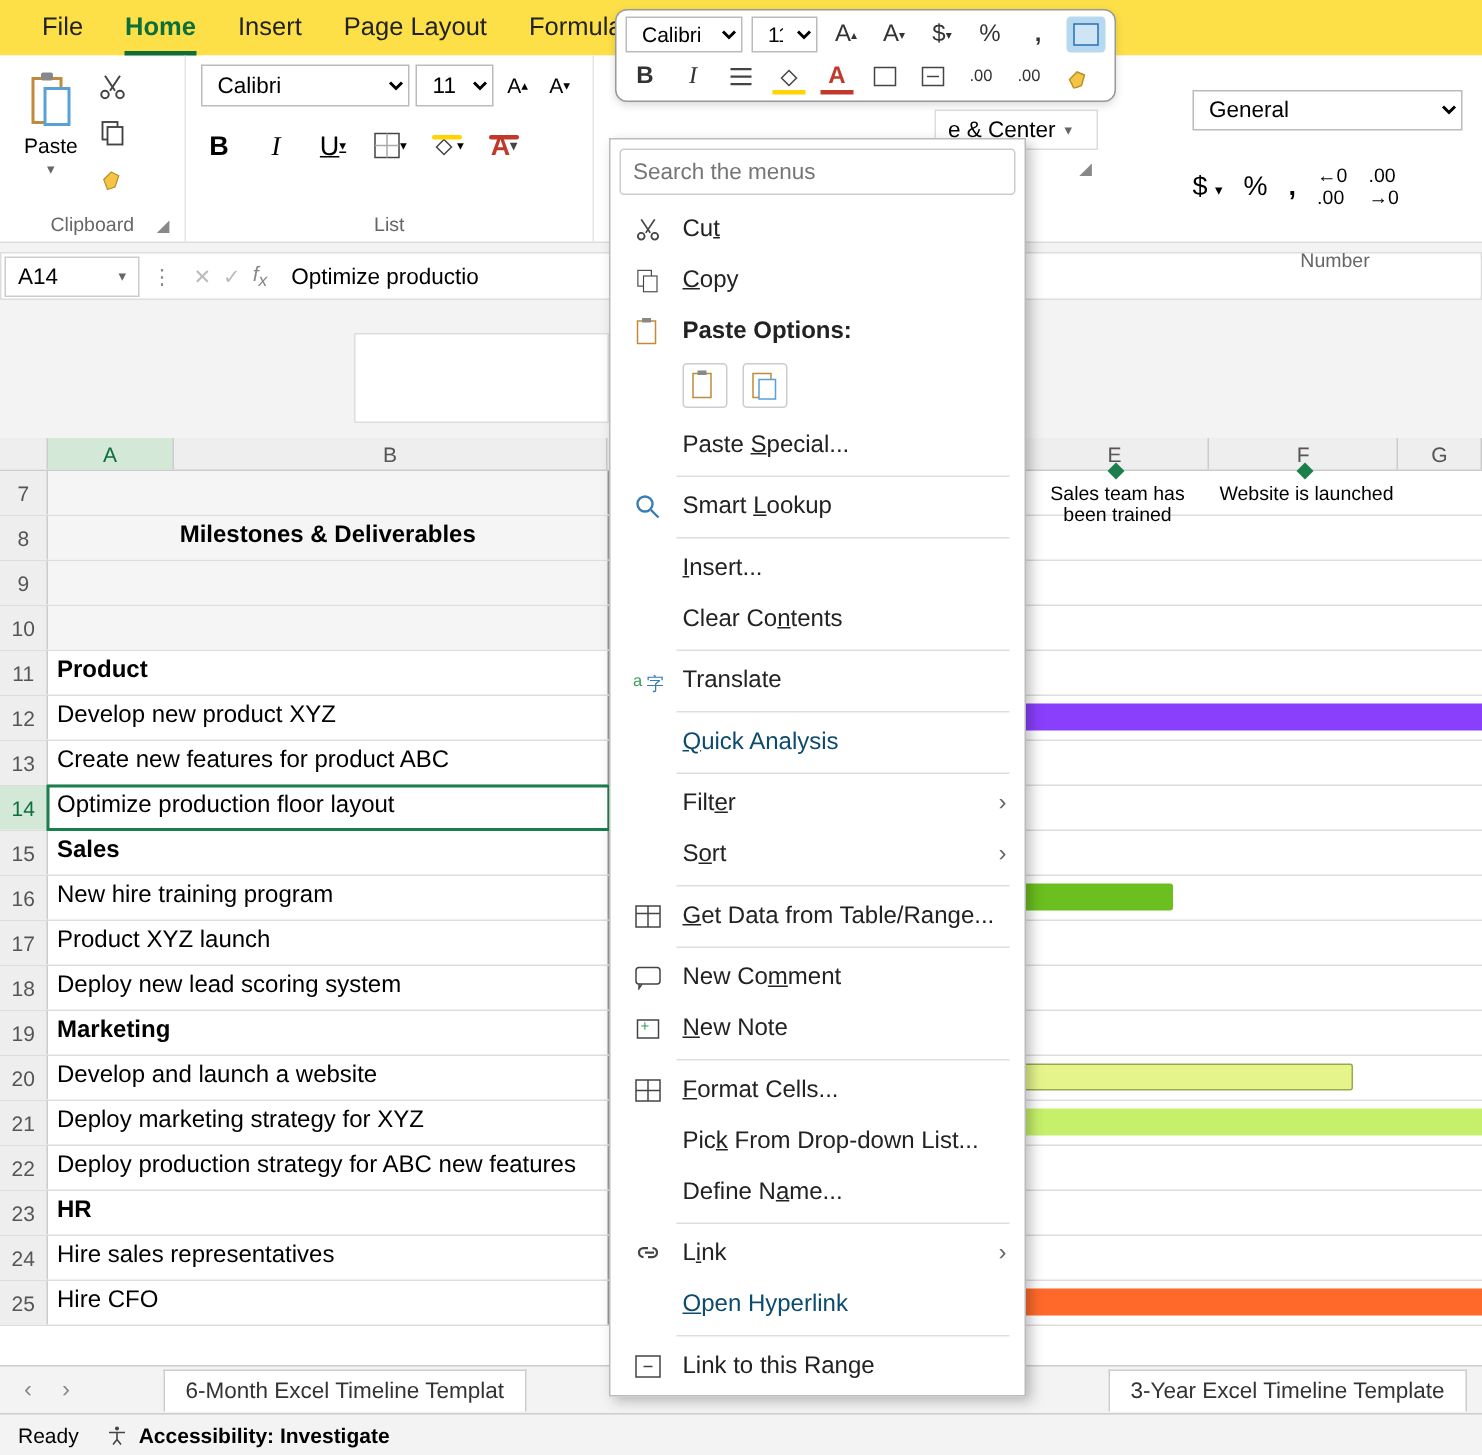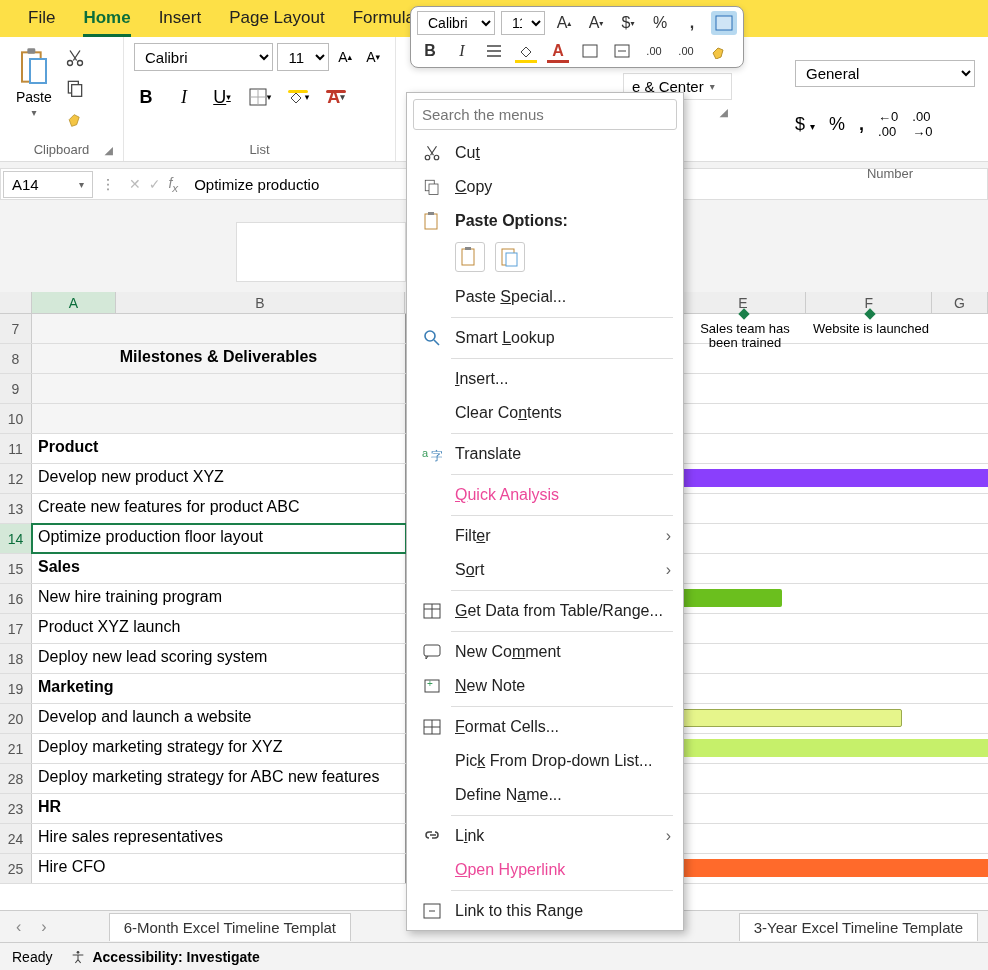--- a/index.html
+++ b/index.html
@@ -86,21 +86,21 @@
 .row.selected .c-AB { outline: 2px solid #1a7f4a; outline-offset: -1px; }
 
 
 .gantt { flex: 1; position: relative; }
 .bar { position: absolute; height: 18px; top: 5px; border-radius: 2px; }
 
 
 .ctx { position: absolute; left: 406px; top: 92px; width: 278px; background: #fff; border: 1px solid #bbb; box-shadow: 3px 3px 8px rgba(0,0,0,0.25); z-index: 100; padding-bottom: 2px; }
 .ctx-search { width: calc(100% - 12px); margin: 6px; padding: 6px 8px; border: 1px solid #ccc; font-size: 15px; color: #888; border-radius: 3px; }
 .ctx-item { display: flex; align-items: center; gap: 12px; padding: 7px 12px 7px 14px; font-size: 16px; color: #222; cursor: pointer; }
-.ctx-item.disabled { color: #ec4899; }
+.ctx-item.disabled { color: #0c4a6e; }
 .ctx-icon { width: 22px; height: 20px; display: flex; align-items: center; justify-content: center; color: #555; }
 .ctx-item .arrow { margin-left: auto; color: #666; }
 .ctx-sep { height: 1px; background: #ddd; margin: 3px 10px 3px 44px; }
 .ctx-paste-opts { display: flex; gap: 10px; padding: 4px 12px 8px 48px; }
 .paste-opt { width: 30px; height: 30px; border: 1px solid #ccc; border-radius: 3px; display: flex; align-items: center; justify-content: center; }
 .u { text-decoration: underline; }
 
 
 .sheet-bar { position: absolute; left: 0; right: 0; bottom: 28px; height: 32px; background: #f3f3f3; display: flex; align-items: center; border-top: 1px solid #ccc; padding: 0 10px; gap: 8px; }
 .sheet-nav { color: #888; font-size: 16px; padding: 0 6px; }
@@ -380,22 +380,22 @@
         </div>
       </div>
       <div class="row">
         <div class="rh">21</div>
         <div class="cell c-AB">Deploy marketing strategy for XYZ</div>
         <div class="gantt">
           <div class="bar" style="left: 276px; width: 310px; background: rgb(198, 240, 106);"></div>
         </div>
       </div>
       <div class="row">
-        <div class="rh">28</div>
-        <div class="cell c-AB">Deploy marketing strategy for ABC new features</div>
+        <div class="rh">22</div>
+        <div class="cell c-AB">Deploy production strategy for ABC new features</div>
         <div class="gantt"></div>
       </div>
       <div class="row">
         <div class="rh">23</div>
         <div class="cell c-AB bold">HR</div>
         <div class="gantt"></div>
       </div>
       <div class="row">
         <div class="rh">24</div>
         <div class="cell c-AB">Hire sales representatives</div>

